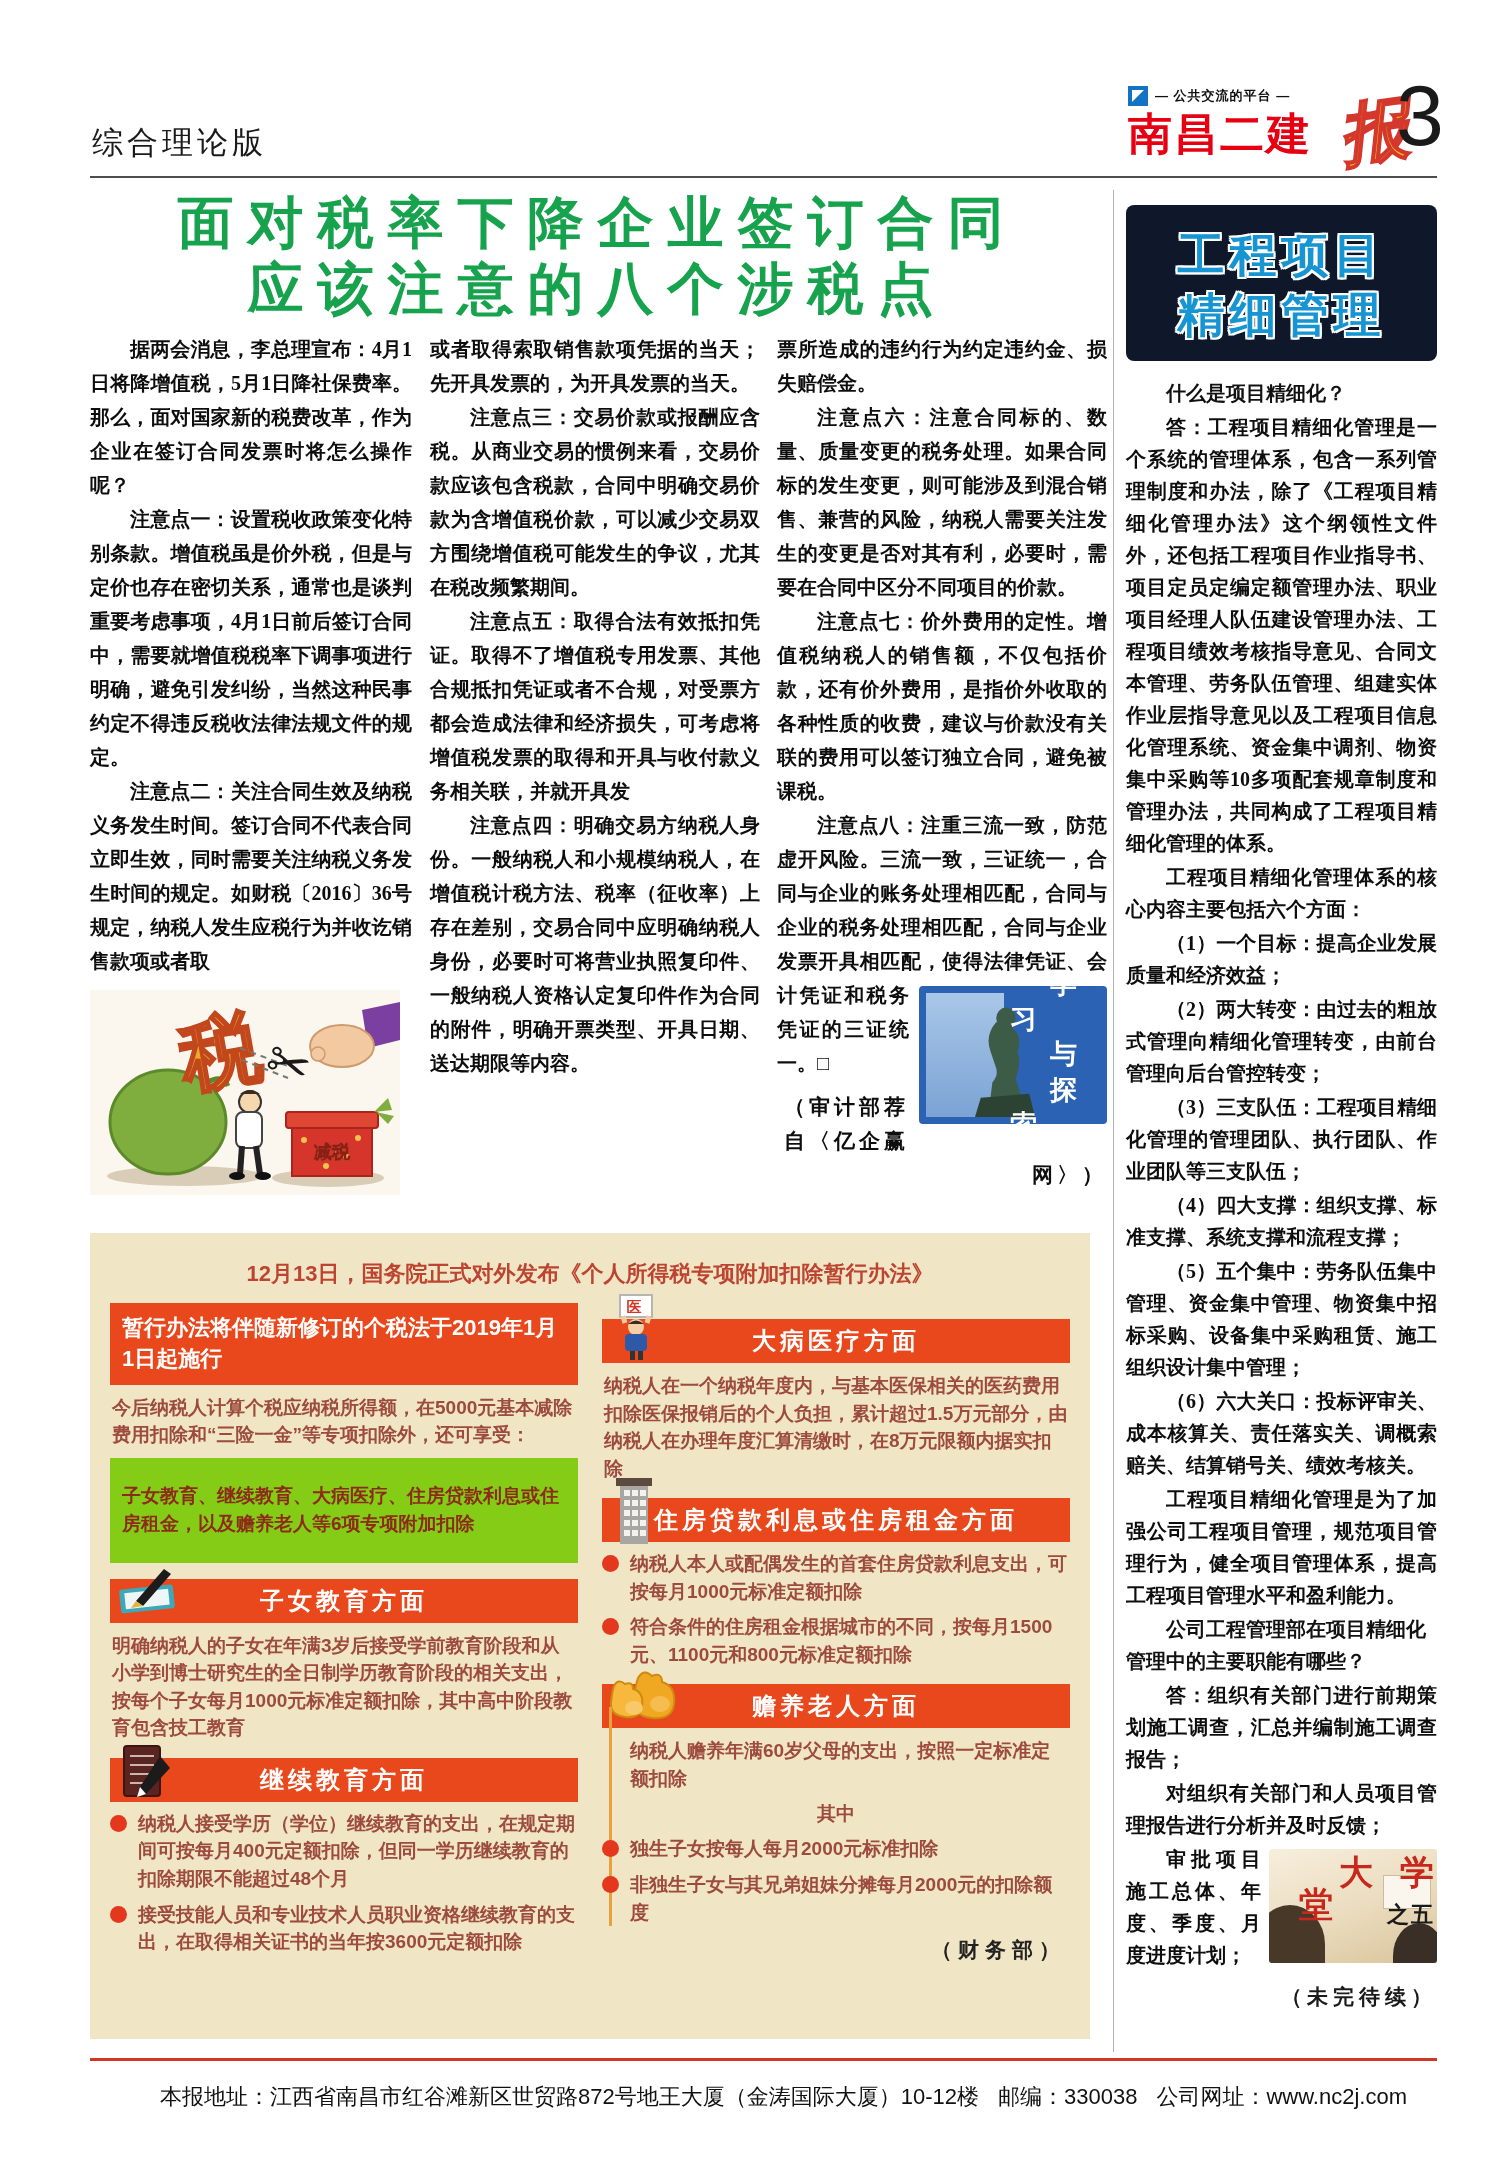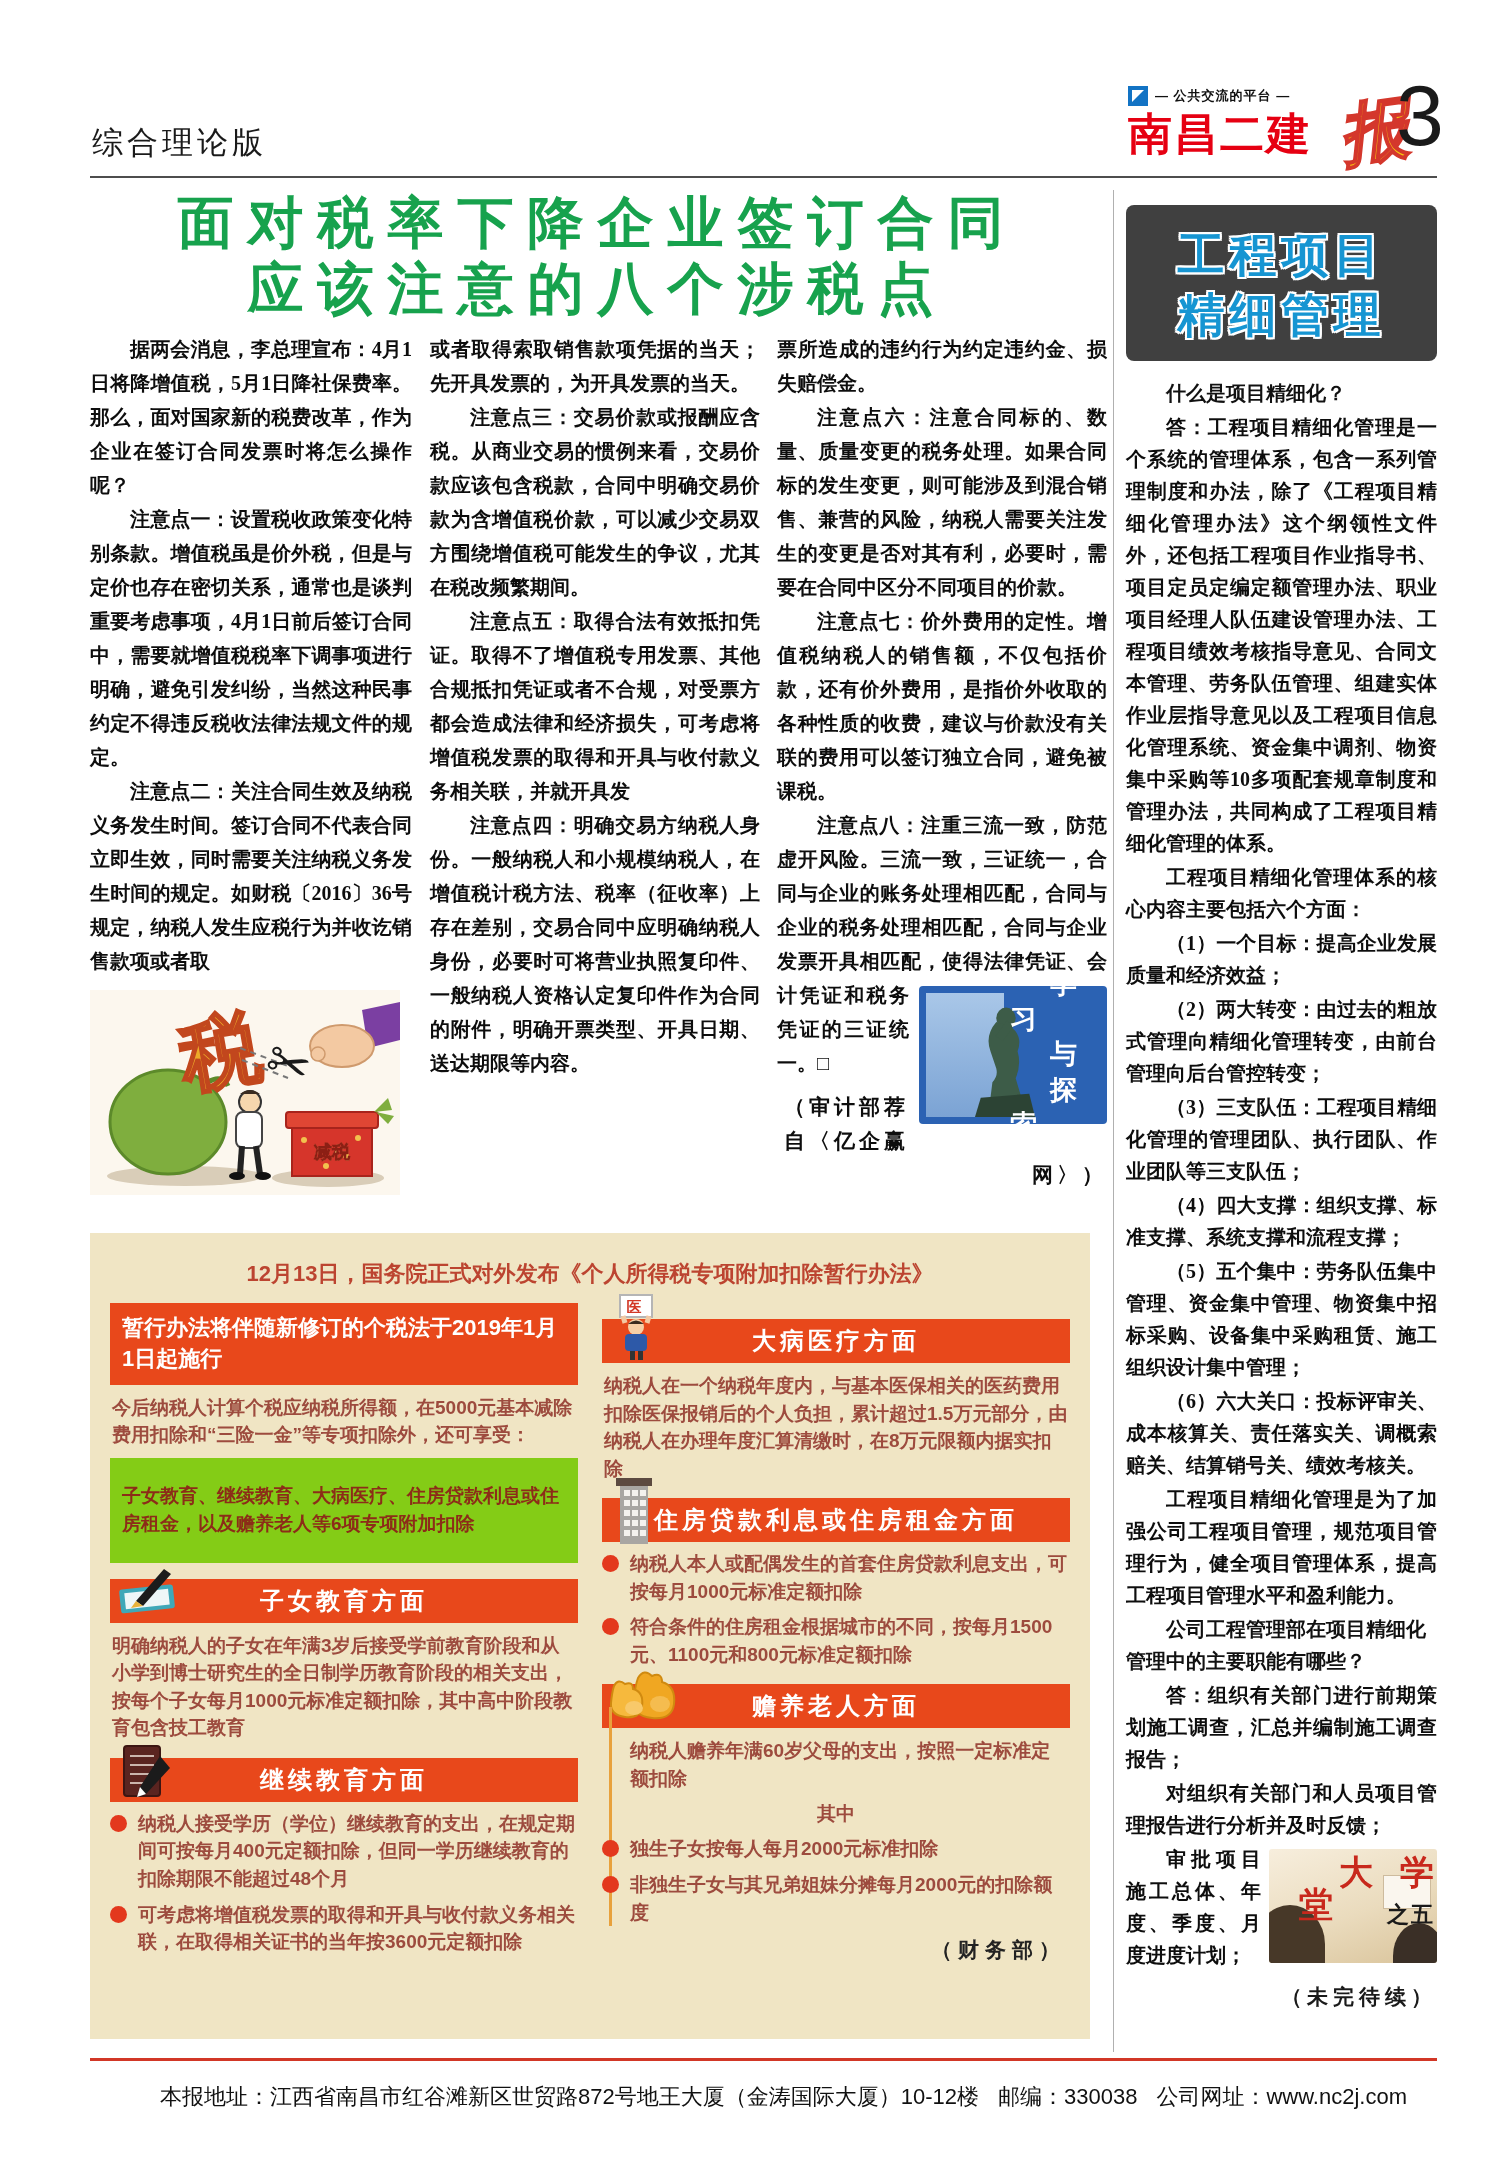--- a/index.html
+++ b/index.html
@@ -42,21 +42,21 @@
 
   .study-float{float:right;width:188px;height:138px;margin:8px 0 4px 10px;}
   .study-box{width:100%;height:100%;background:#2b62b3;border-radius:4px;display:flex;
              padding:7px;box-sizing:border-box;gap:6px;}
   .study-img{width:78px;height:100%;background:linear-gradient(#a9c7e8,#7ba3d4);flex:none;}
   .study-text{flex:1;display:flex;flex-direction:column;align-items:flex-start;justify-content:center;
               color:#fff;font-family:"Liberation Sans",sans-serif;font-weight:900;font-size:27px;line-height:1.3;}
 
   
   .sidebar{position:absolute;left:1126px;top:205px;width:311px;}
-  .sb-title{background:#404040;border-radius:8px;padding:20px 0 16px;text-align:center;
+  .sb-title{background:#0f172a;border-radius:8px;padding:20px 0 16px;text-align:center;
             font-family:"Liberation Sans","DejaVu Sans",sans-serif;font-weight:900;font-size:47px;
             line-height:60px;color:#1695d2;letter-spacing:5px;margin-bottom:16px;
             text-shadow:2px 0 #fff,-2px 0 #fff,0 2px #fff,0 -2px #fff,2px 2px #fff,-2px -2px #fff,2px -2px #fff,-2px 2px #fff;}
   .sb-q{font-family:"Liberation Sans",sans-serif;font-weight:700;font-size:20px;line-height:32px;
         text-indent:2em;color:#111;margin:2px 0;}
   .sb-p{font-size:20px;line-height:32px;text-indent:2em;text-align:justify;font-weight:700;
         color:#0d0d0d;margin:2px 0;}
   .sb-tbc{text-align:right;font-size:21px;letter-spacing:5px;margin-top:12px;font-weight:700;color:#1a1a1a;}
 
   .photo-float{float:right;width:168px;height:114px;margin:6px 0 2px 8px;position:relative;
@@ -260,21 +260,21 @@
                 <line x1="14" y1="34" x2="38" y2="34"></line>
                   <line x1="14" y1="43" x2="38" y2="43"></line>
               </g>
               <polygon points="44,16 54,28 30,54 21,57 24,47" fill="#1b1b1b"></polygon>
               <polygon points="21,57 24,47 30,54" fill="#fff"></polygon>
             </svg>
           </span>
           <span>继续教育方面</span>
         </div>
         <div class="ig-li">纳税人接受学历（学位）继续教育的支出，在规定期间可按每月400元定额扣除，但同一学历继续教育的扣除期限不能超过48个月</div>
-        <div class="ig-li">可考虑将增值税发票的取得和开具与收付款义务相关联，在取得相关证书的当年按3600元定额扣除</div>
+        <div class="ig-li">接受技能人员和专业技术人员职业资格继续教育的支出，在取得相关证书的当年按3600元定额扣除</div>
       </div>
 
       <div class="ig-col">
         <div class="ig-bar">
           <span class="ig-icon" style="top:-26px;">
             <svg width="56" height="70" viewBox="0 0 56 70">
               <rect x="12" y="2" width="32" height="22" fill="#ffffff" stroke="#b5b5b5" stroke-width="2"></rect>
               <text x="28" y="19" font-size="15" fill="#d23726" text-anchor="middle" font-weight="bold" font-family="Liberation Sans,sans-serif">医</text>
               <line x1="17" y1="30" x2="15" y2="23" stroke="#f3c9a2" stroke-width="5"></line>
               <line x1="39" y1="30" x2="41" y2="23" stroke="#f3c9a2" stroke-width="5"></line>

